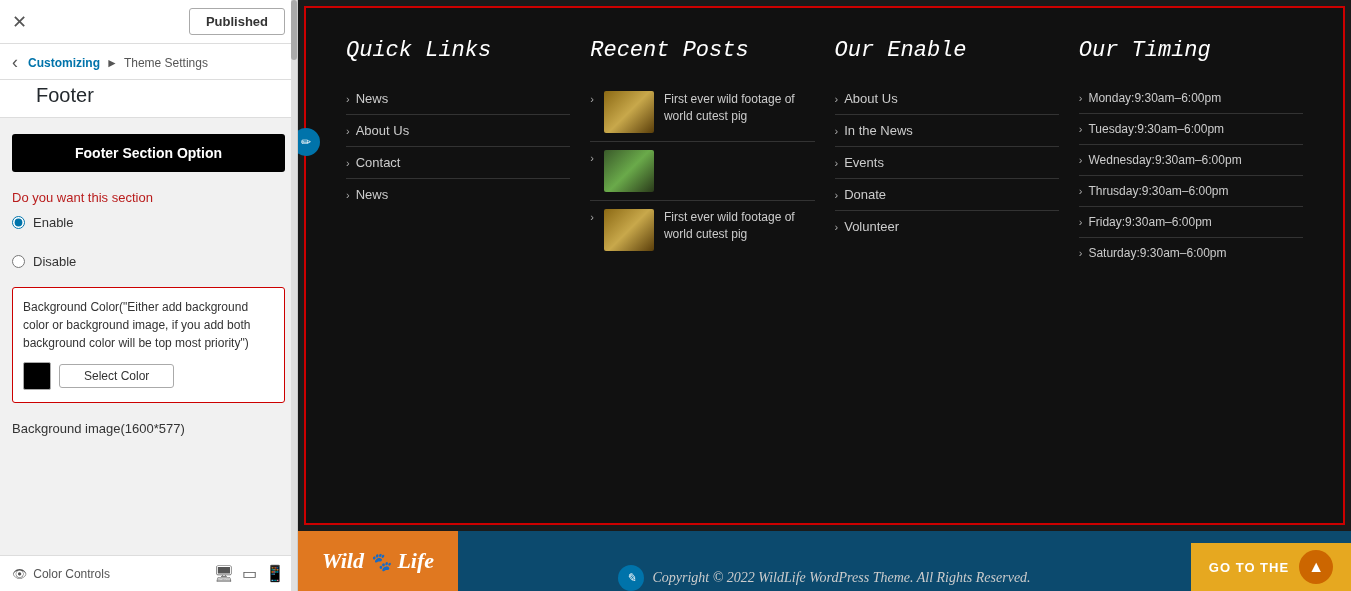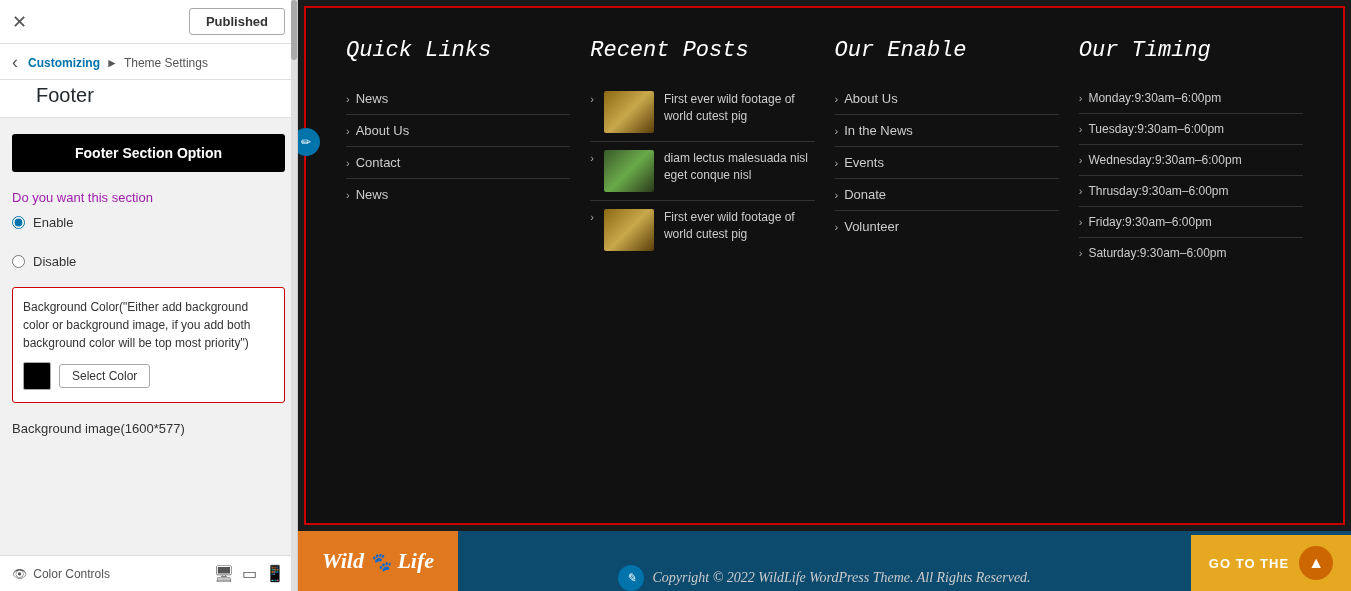--- a/index.html
+++ b/index.html
@@ -93,21 +93,21 @@
       font-size: 14px;
       font-weight: 600;
       cursor: pointer;
       width: 100%;
       text-align: center;
       margin-bottom: 18px;
     }
 
     .section-label {
       font-size: 13px;
-      color: #a21caf;
+      color: #b91c1c;
       margin-bottom: 10px;
       font-weight: 500;
     }
 
     .radio-group { display: flex; flex-direction: column; gap: 24px; margin-bottom: 18px; }
     .radio-item { display: flex; align-items: center; gap: 8px; font-size: 13px; color: #333; }
     .radio-item input { accent-color: #0073aa; }
 
     .bg-color-box {
       border: 1px solid #cc0000;
@@ -129,21 +129,21 @@
       height: 28px;
       background: #000;
       border: 1px solid #aaa;
       border-radius: 2px;
       cursor: pointer;
     }
     .select-color-btn {
       background: #fff;
       border: 1px solid #aaa;
       border-radius: 3px;
-      padding: 4px 12px;
+      padding: 4px 24px;
       font-size: 12px;
       cursor: pointer;
       color: #333;
     }
 
     .bg-image-label { font-size: 13px; color: #333; font-weight: 500; }
 
     
     .bottom-bar {
       position: absolute;
@@ -340,21 +340,21 @@
       display: inline-flex;
       align-items: center;
       justify-content: center;
       color: #fff;
       font-size: 12px;
       flex-shrink: 0;
     }
     .footer-go-top {
       background: #e6a820;
       width: 160px;
-      height: 56px;
+      height: 48px;
       display: flex;
       align-items: center;
       justify-content: center;
       gap: 10px;
       cursor: pointer;
       flex-shrink: 0;
     }
     .go-top-text {
       font-size: 13px;
       font-weight: 700;
@@ -469,21 +469,20 @@
         <div class="post-thumb">
             <div class="post-thumb-img"></div>
           </div>
         <span class="post-title">First ever wild footage of world cutest pig</span>
       </div>
       <div class="post-item">
         <span class="post-arrow">›</span>
         <div class="post-thumb">
             <div class="post-thumb-img2"></div>
           </div>
-        <span class="post-title">diam lectus malesuada nisl eget conque nisl</span>
       </div>
       <div class="post-item">
         <span class="post-arrow">›</span>
         <div class="post-thumb">
             <div class="post-thumb-img"></div>
           </div>
         <span class="post-title">First ever wild footage of world cutest pig</span>
       </div>
     </div>
 

